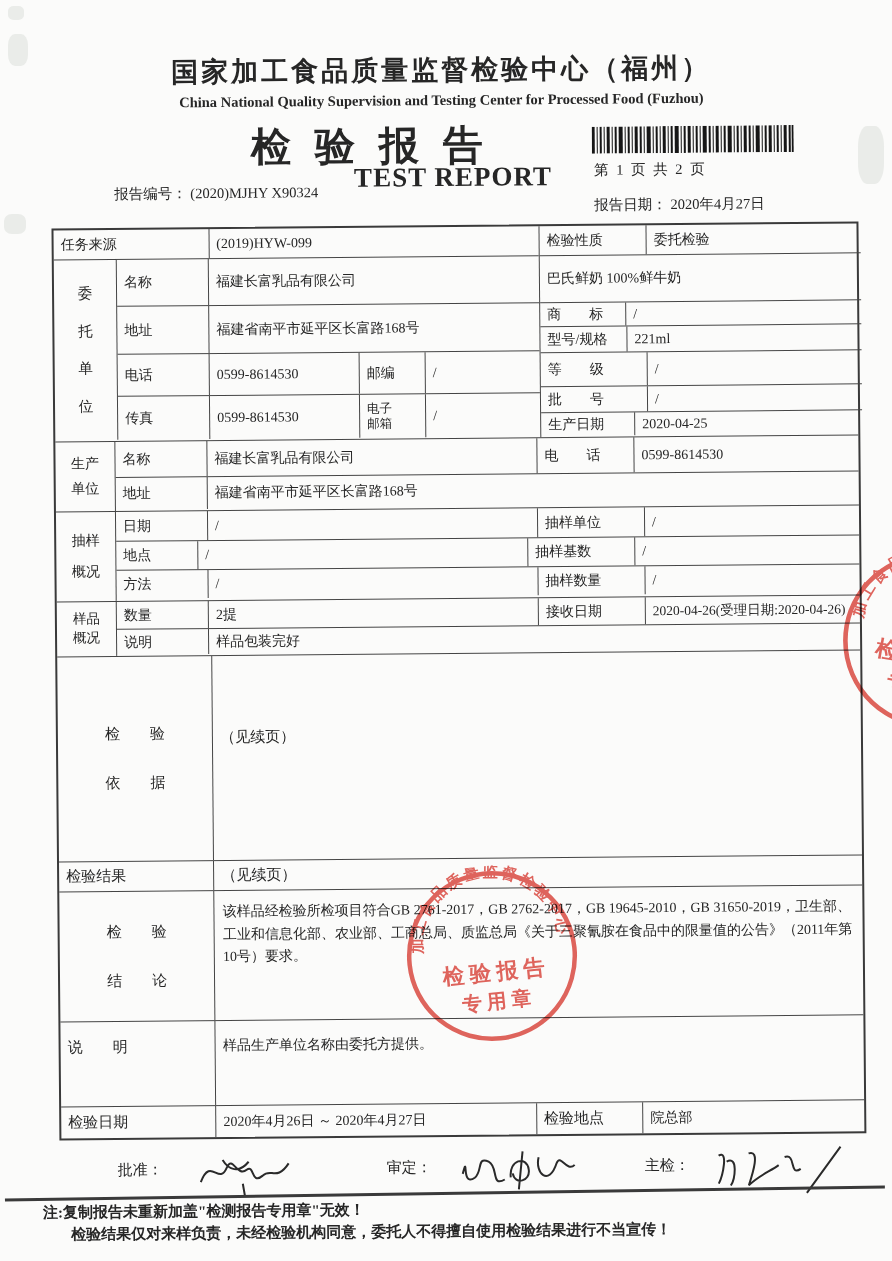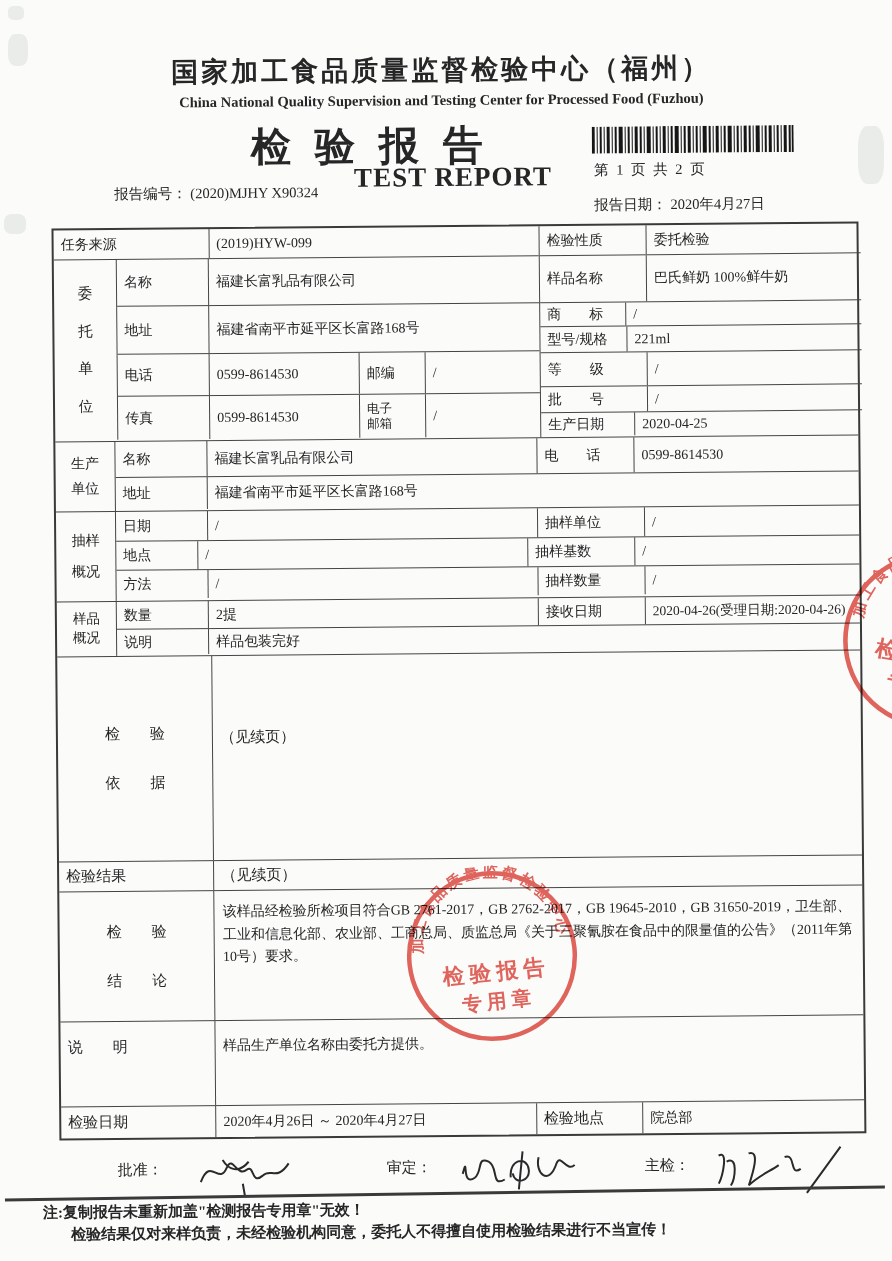--- a/index.html
+++ b/index.html
@@ -166,21 +166,20 @@
               </div>
             </div>
           </div>
         </div>
         <div style="width:321px">
           <div class="r bb" style="height:30px">
             <div class="c br" style="width:107px">检验性质</div>
             <div class="c" style="width:214px">委托检验</div>
           </div>
           <div class="r bb" style="height:47px">
-            <div class="c br" style="width:107px">样品名称</div>
             <div class="c" style="width:214px">巴氏鲜奶 100%鲜牛奶</div>
           </div>
           <div class="r bb" style="height:24px">
             <div class="c br" style="width:86px">商　　标</div>
             <div class="c" style="width:214px">/</div>
           </div>
           <div class="r bb" style="height:26px">
             <div class="c br" style="width:87px">型号/规格</div>
             <div class="c" style="width:214px">221ml</div>
           </div>

